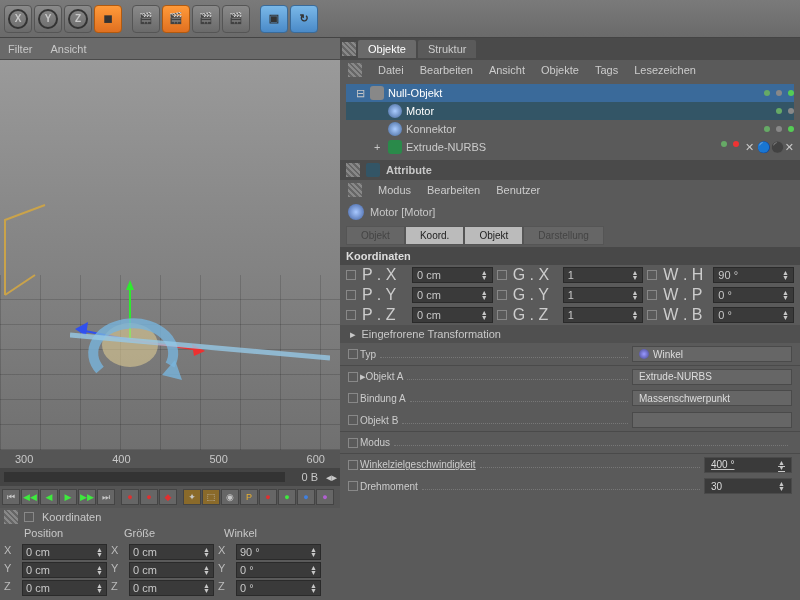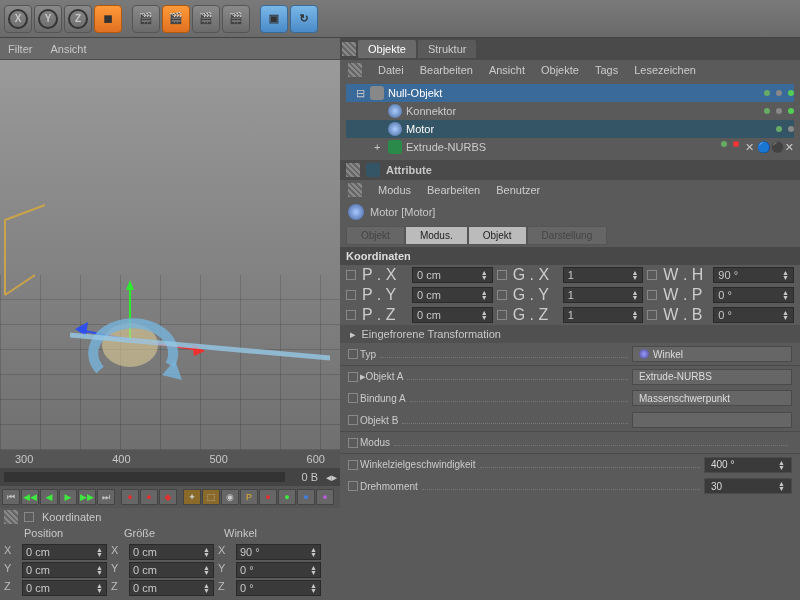--- a/index.html
+++ b/index.html
@@ -235,41 +235,41 @@
           <span style="width: 6px;"></span>
           <span style="width: 10px;">⊟</span>
           <span class="treeicon" style="background: rgb(136, 136, 136);"></span>
           <span style="color: rgb(255, 255, 255); text-align: center;">Null-Objekt</span>
           <div class="dots">
             <span class="dot" style="background:#6a6"></span>
             <span class="dot" style="background:#888"></span>
             <span class="dot" style="background:#5c5"></span>
           </div>
         </div>
+        <div class="treerow" style="background: rgb(51, 85, 102);">
+          <span style="width: 24px;"></span>
+          <span style="width: 10px;"></span>
+          <span class="treeicon" style="background: radial-gradient(rgb(170, 204, 255), rgb(68, 102, 153)); border-radius: 50%;"></span>
+          <span style="color: rgb(255, 255, 255);">Motor</span>
+          <div class="dots">
+            <span class="dot" style="background:#6a6"></span>
+            <span class="dot" style="background:#888"></span>
+          </div>
+        </div>
         <div class="treerow">
           <span style="width: 24px;"></span>
           <span style="width: 10px;"></span>
           <span class="treeicon" style="background: radial-gradient(rgb(170, 204, 255), rgb(68, 102, 153)); border-radius: 50%;"></span>
           <span style="color: rgb(204, 204, 204);">Konnektor</span>
           <div class="dots">
             <span class="dot" style="background:#6a6"></span>
             <span class="dot" style="background:#888"></span>
             <span class="dot" style="background:#5c5"></span>
           </div>
         </div>
-        <div class="treerow" style="background: rgb(51, 85, 102);">
-          <span style="width: 24px;"></span>
-          <span style="width: 10px;"></span>
-          <span class="treeicon" style="background: radial-gradient(rgb(170, 204, 255), rgb(68, 102, 153)); border-radius: 50%;"></span>
-          <span style="color: rgb(255, 255, 255);">Motor</span>
-          <div class="dots">
-            <span class="dot" style="background:#6a6"></span>
-            <span class="dot" style="background:#888"></span>
-          </div>
-        </div>
         <div class="treerow">
           <span style="width: 24px;"></span>
           <span style="width: 10px;">+</span>
           <span class="treeicon" style="background: rgb(42, 138, 74);"></span>
           <span style="color: rgb(204, 204, 204);">Extrude-NURBS</span>
           <div class="dots">
             <span class="dot" style="background:#6a6"></span>
             <span class="dot" style="background:#e33"></span>
             <span style="font-size:11px">✕ 🔵⚫✕</span>
           </div>
@@ -286,21 +286,21 @@
       <span>Modus</span>
       <span>Bearbeiten</span>
       <span>Benutzer</span>
     </div>
     <div class="row" style="padding:4px 8px;gap:6px">
       <span style="width:16px;height:16px;border-radius:50%;background:radial-gradient(#a8c8ff,#4060a0);display:inline-block"></span>
       <span>Motor [Motor]</span>
     </div>
     <div class="tabrow2">
       <div class="tab2 dim">Objekt</div>
-      <div class="tab2 sel">Modus.</div>
+      <div class="tab2 sel">Koord.</div>
       <div class="tab2 sel">Objekt</div>
       <div class="tab2 dim">Darstellung</div>
     </div>
 
     <div class="subhdr">Koordinaten</div>
     <div id="koordrows">
         <div class="proprow">
           <div class="cb"></div>
           <span class="proplbl">P . X</span>
           <div class="propval">
@@ -390,21 +390,21 @@
           <div class="cb"></div>
           <span class="k">Objekt B</span>
           <span class="dots-fill"></span>
           <div class="v" style=""></div>
         </div>
         <div class="propline" style="border-top: 1px solid rgb(74, 74, 74);">
           <div class="cb"></div>
           <span class="k">Modus</span>
           <span class="dots-fill"></span>
         </div>
-        <div class="propline" style="border-top: 1px solid rgb(74, 74, 74);">
+        <div class="propline" style="border-top: 1px solid rgb(74, 74, 74); text-decoration: underline;">
           <div class="cb"></div>
           <span class="k">Winkelzielgeschwindigkeit</span>
           <span class="dots-fill"></span>
           <div class="v" style="min-width:88px;background:#3a3a3a;justify-content:flex-end">400 °<span style="font-size:7px;line-height:5px;margin-left:auto">▲<br>▼</span></div>
         </div>
         <div class="propline">
           <div class="cb"></div>
           <span class="k">Drehmoment</span>
           <span class="dots-fill"></span>
           <div class="v" style="min-width:88px;background:#3a3a3a;justify-content:space-between">30<span style="font-size:7px;line-height:5px;margin-left:auto">▲<br>▼</span></div>

